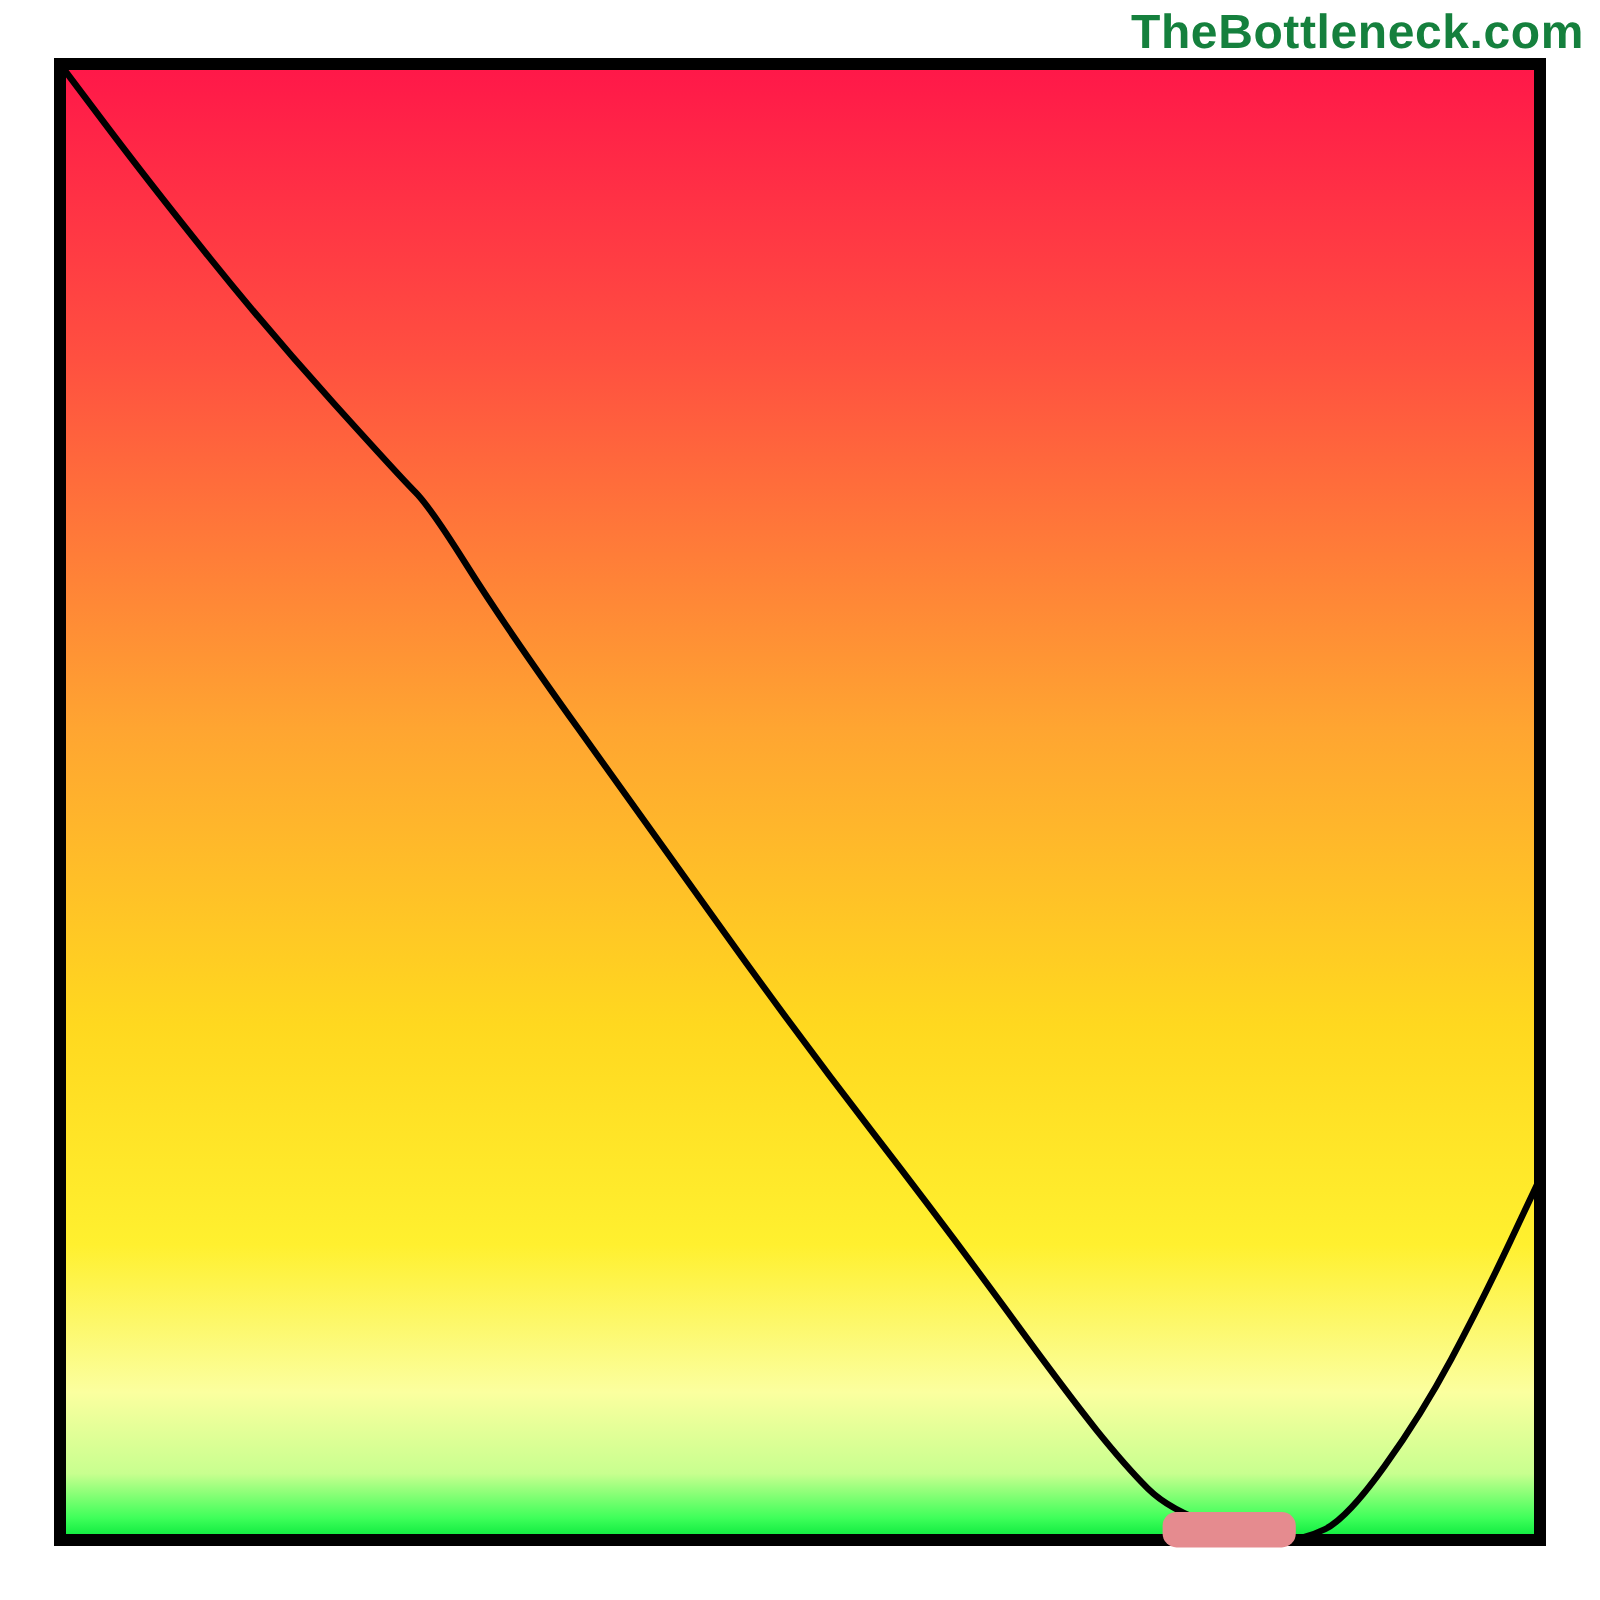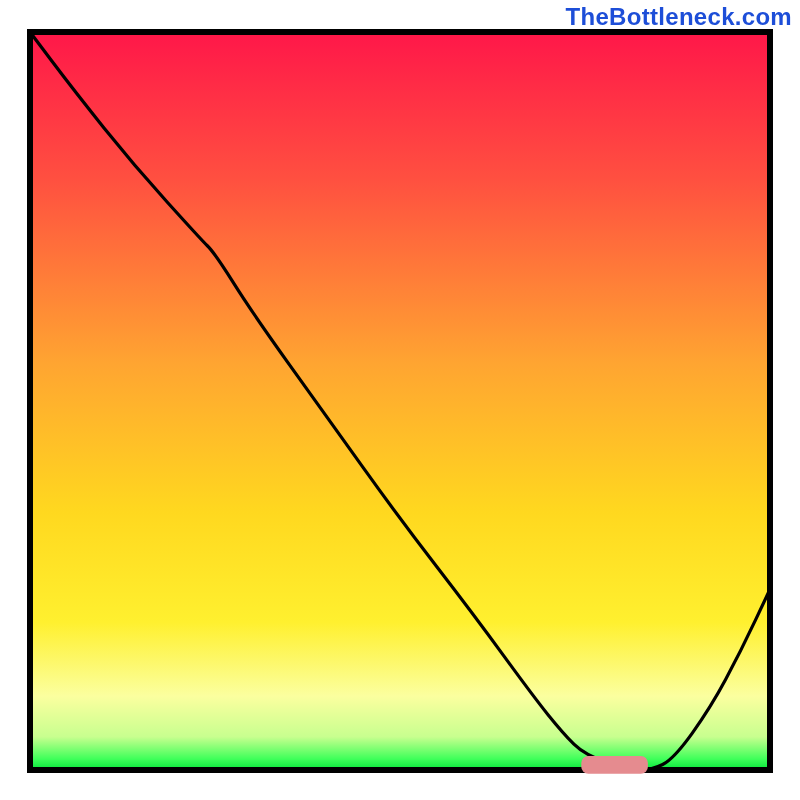--- a/index.html
+++ b/index.html
@@ -14,21 +14,21 @@
     position: relative;
     width: 800px;
     height: 800px;
   }
   .watermark {
     position: absolute;
     top: 3px;
     right: 8px;
     font-size: 24px;
     font-weight: 700;
-    color: #1d4ed8;
+    color: #15803d;
     letter-spacing: 0.3px;
   }
   svg.chart {
     position: absolute;
     left: 0;
     top: 0;
     width: 800px;
     height: 800px;
     display: block;
   }

